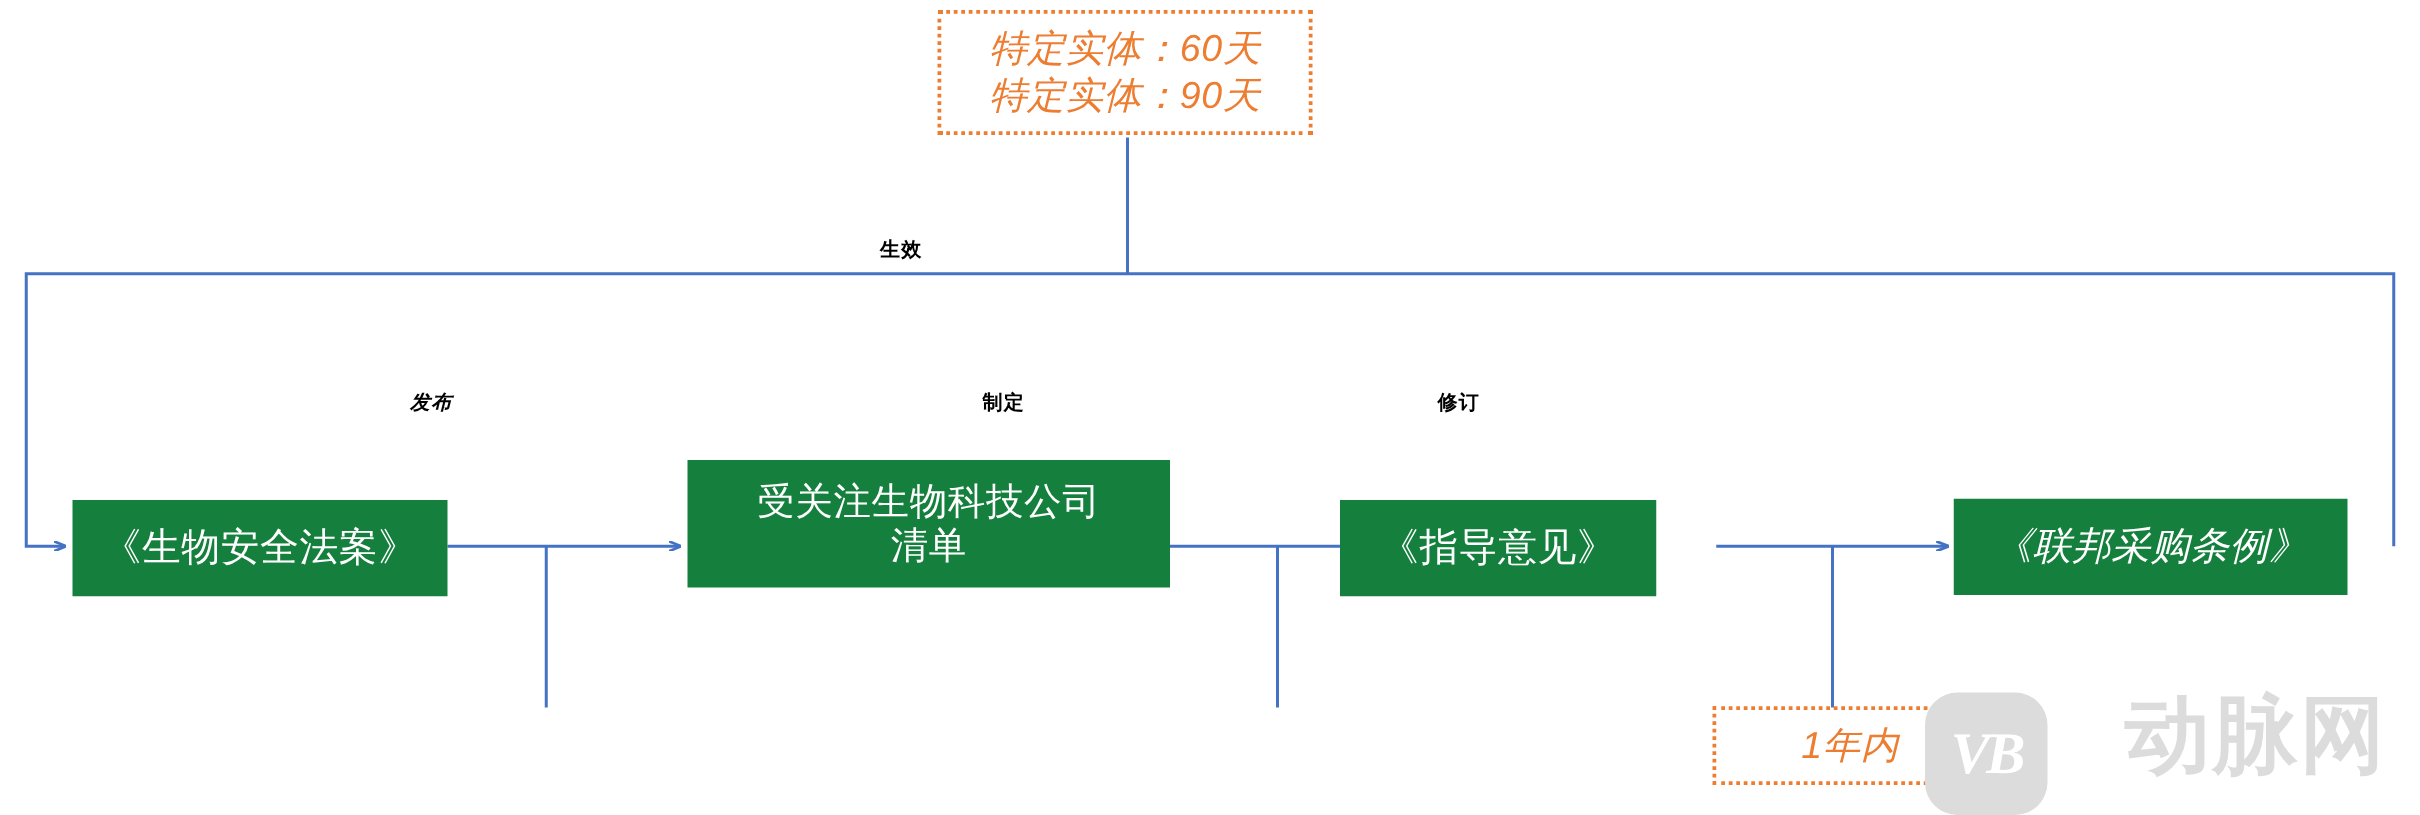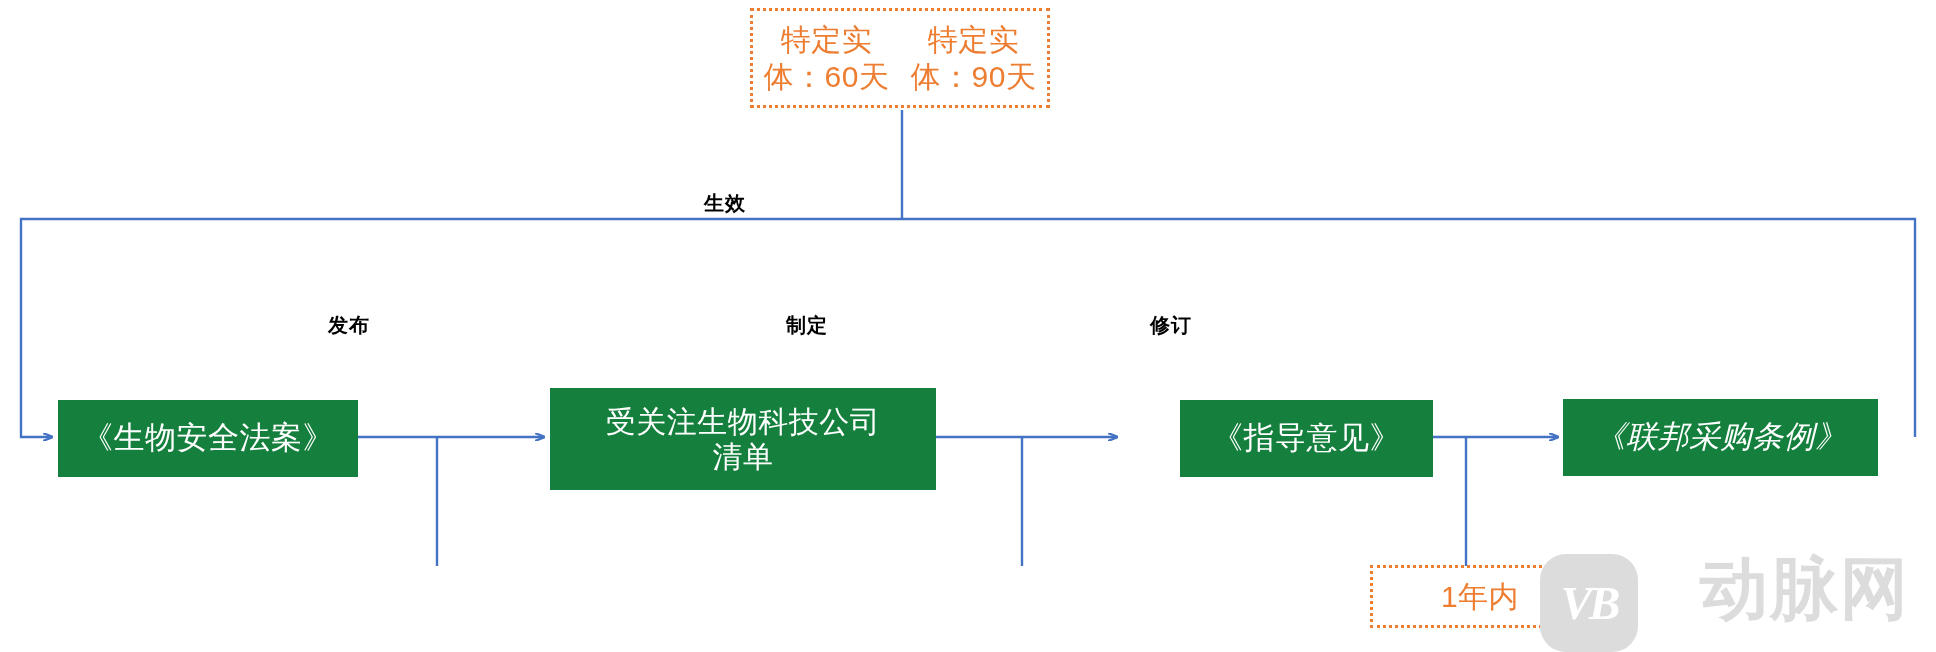--- a/index.html
+++ b/index.html
@@ -41,36 +41,36 @@
     padding: 2px 6px;
     white-space: pre-line;
   }
   
   .note {
     position: absolute;
     border: 3px dotted #ED7D31;
     color: #ED7D31;
     background: transparent;
     display: flex;
-    flex-direction: row;
+    flex-direction: column;
     align-items: center;
     justify-content: center;
-    text-align: center;
     box-sizing: border-box;
     font-size: 30px;
     line-height: 1.25;
     letter-spacing: 0.5px;
+    font-style: italic;
   }
   .note.two-line { font-size: 30px; }
   
   .edge-label {
     position: absolute;
     color: #000000;
     font-weight: bold;
-    font-size: 20px;
+    font-size: 16px;
     letter-spacing: 1px;
     white-space: nowrap;
   }
   
   #watermark {
     position: absolute;
     left: 1540px;
     top: 554px;
     width: 380px;
     height: 104px;
@@ -133,32 +133,32 @@
     <line x1="1466" y1="437" x2="1466" y2="566" stroke="#4472C4" stroke-width="2.4"></line>
   </svg>
 
   <div class="note two-line" style="left:750px; top:8px; width:300px; height:100px;">
     <div>特定实体：60天</div>
     <div>特定实体：90天</div>
   </div>
 
   <div class="edge-label" style="left:704px; top:190px;">生效</div>
 
-  <div class="edge-label" style="left:328px; top:312px;">发布</div>
+  <div class="edge-label" style="left:328px; top:312px;font-style:italic;">发布</div>
 
   <div class="edge-label" style="left:786px; top:312px;">制定</div>
 
   <div class="edge-label" style="left:1150px; top:312px;">修订</div>
 
   <div class="proc" style="left: 58px; top: 400px; width: 300px; height: 77px;">《生物安全法案》</div>
 
-  <div class="proc" style="left: 550px; top: 388px; width: 386px; height: 102px; font-size: 30px;">受关注生物科技公司
+  <div class="proc" style="left: 550px; top: 368px; width: 386px; height: 102px; font-size: 30px;">受关注生物科技公司
 清单</div>
 
-  <div class="proc" style="left: 1180px; top: 400px; width: 253px; height: 77px;">《指导意见》</div>
+  <div class="proc" style="left: 1072px; top: 400px; width: 253px; height: 77px;">《指导意见》</div>
 
   <div class="proc" style="left: 1563px; top: 399px; width: 315px; height: 77px; font-style: italic;">《联邦采购条例》</div>
 
 
 
   <div class="note" style="left: 1370px; top: 565px; width: 220px; height: 63px;">1年内</div>
 
   <div id="watermark">
     <div id="wm-badge">VB</div>
     <div id="wm-text">动脉网</div>

